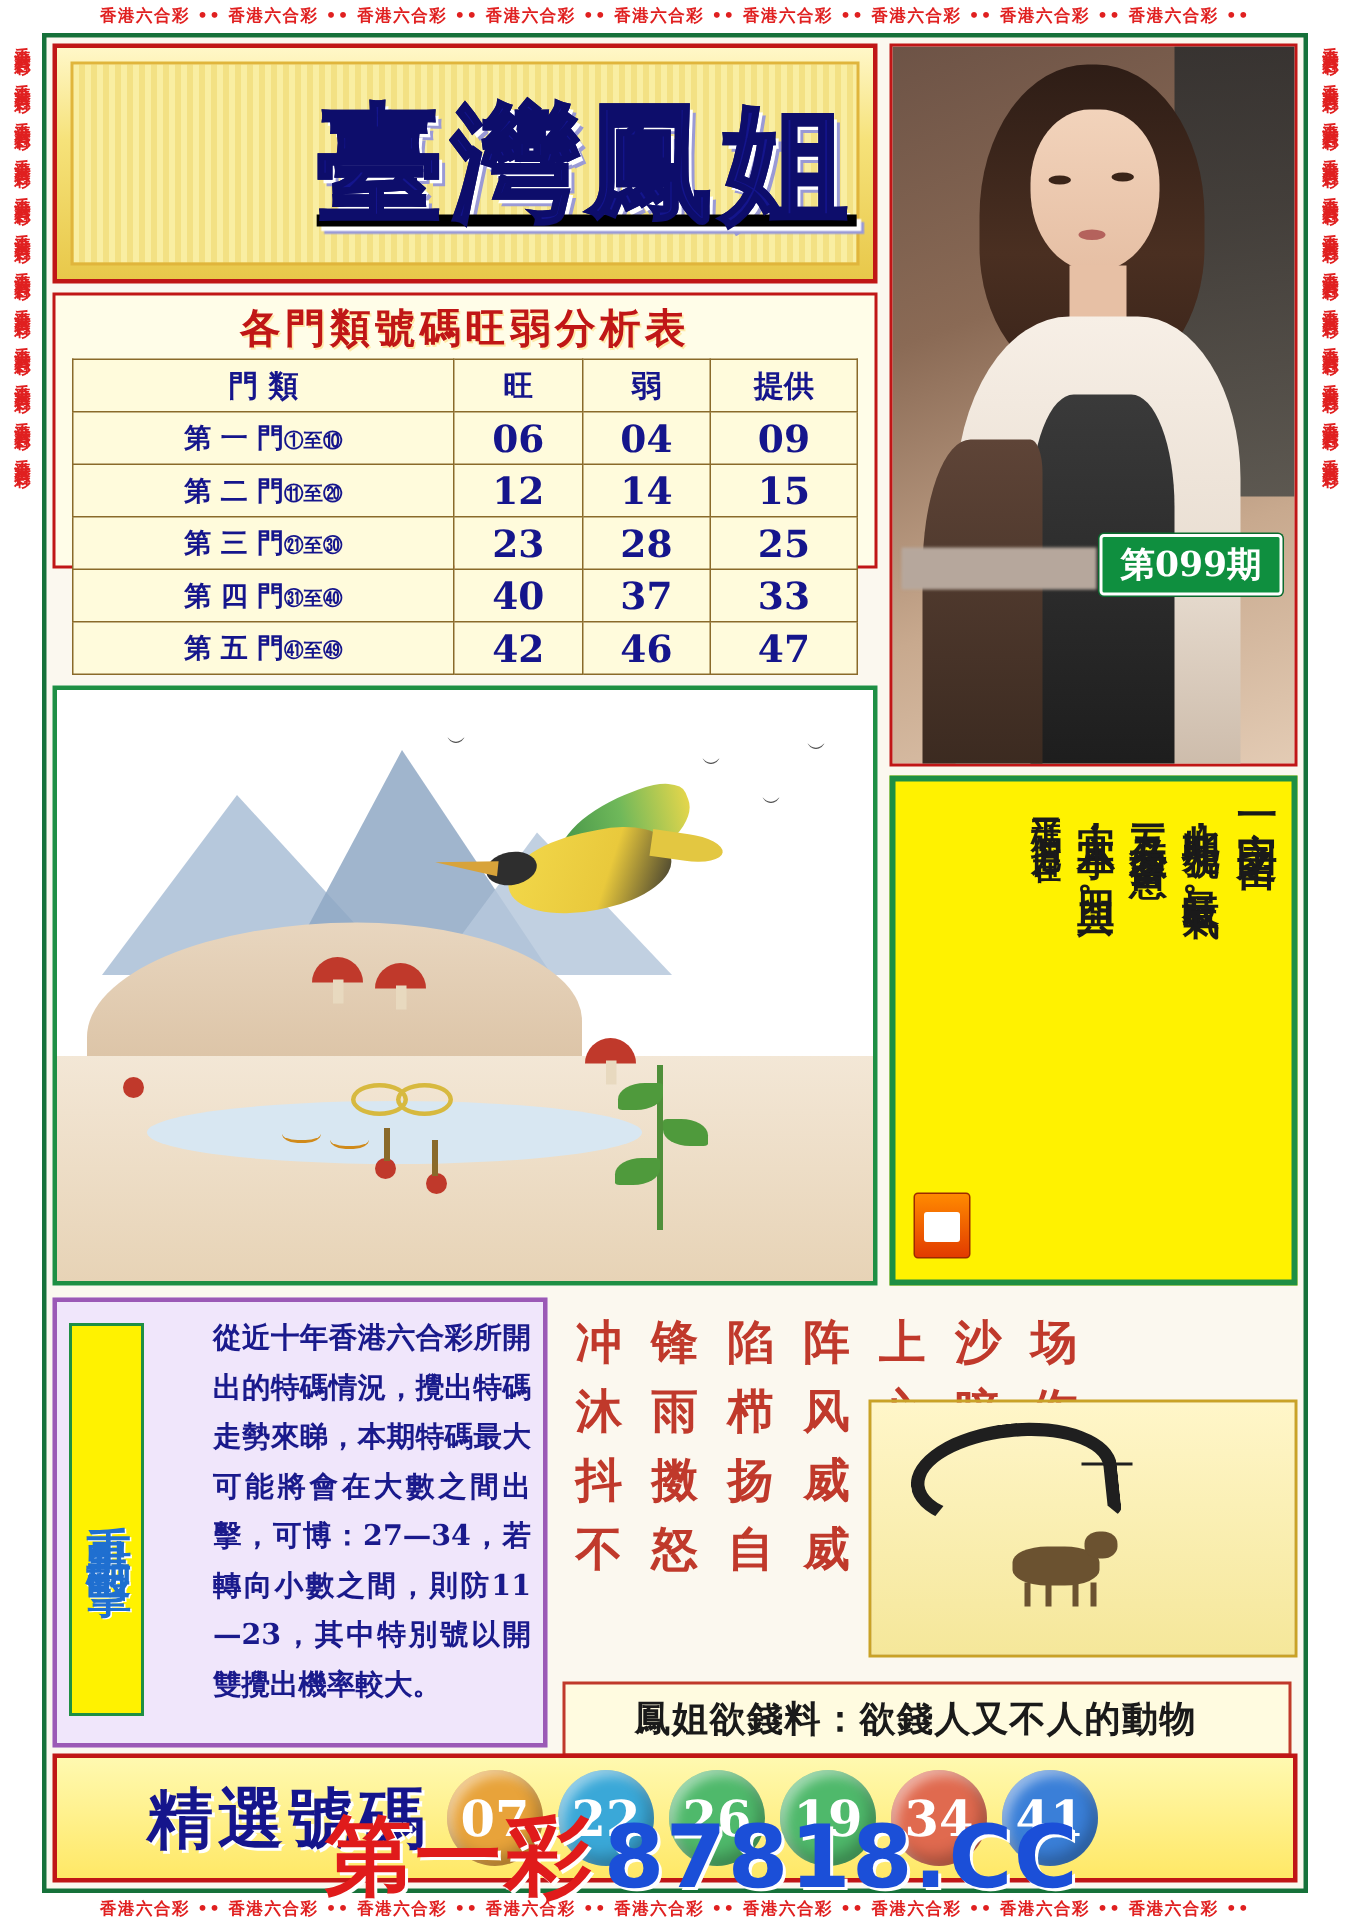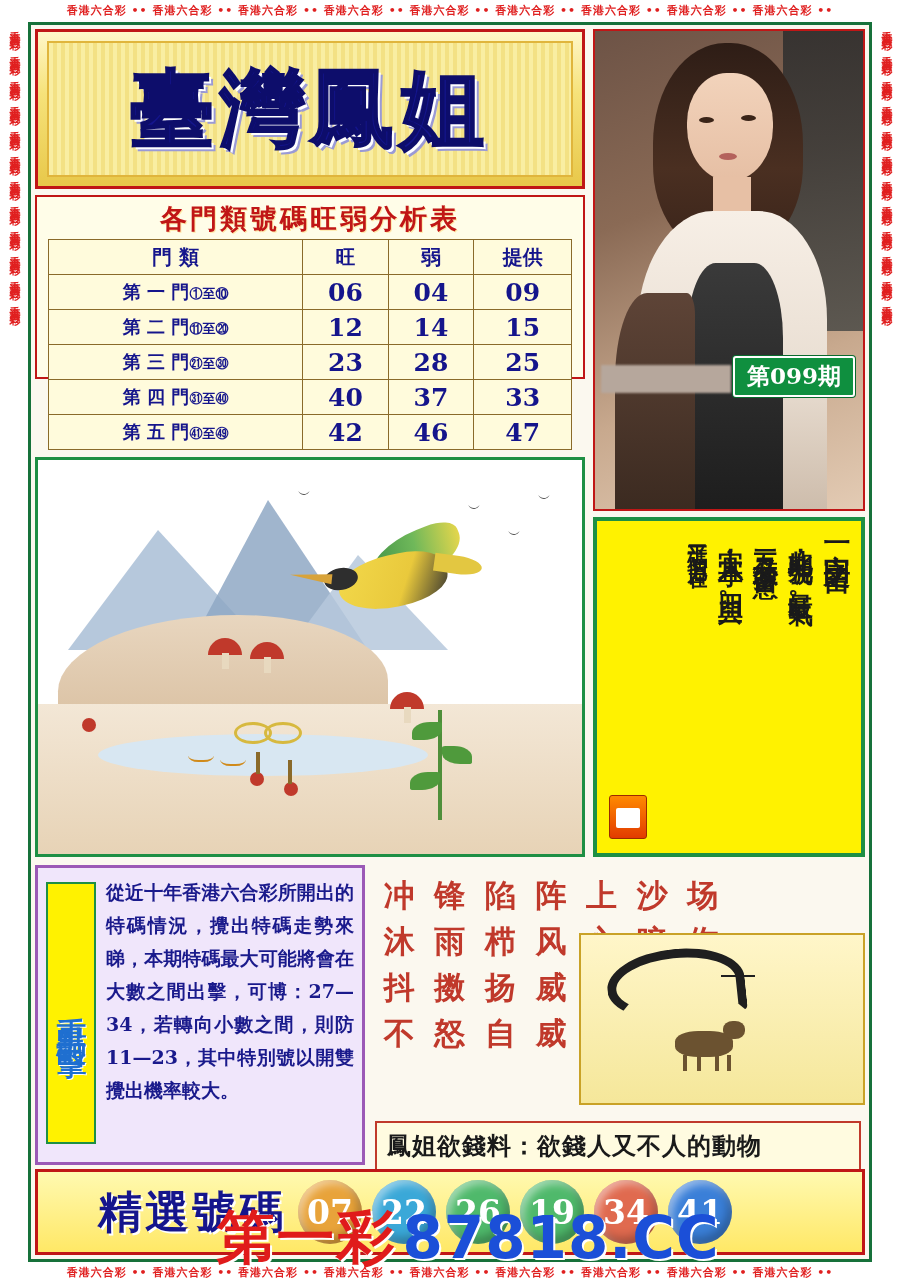--- a/index.html
+++ b/index.html
@@ -55,22 +55,23 @@
   .title-box{
     position:absolute;left:4px;top:4px;width:550px;height:160px;
     background:linear-gradient(180deg,#fff7c8 0%,#f6e27a 40%,#e8c84a 100%);
     border:3px solid #c01616;
     box-sizing:border-box;
     display:flex;align-items:center;justify-content:center;
   }
   .title-box .inner{
     width:96%;height:86%;
     border:2px solid #e0b53c;
-    display:flex;align-items:center;justify-content:center;
+    display:flex;align-items:center;justify-content:flex-end;
     background:repeating-linear-gradient(90deg,#f9eea2 0px,#f9eea2 4px,#f3e184 4px,#f3e184 8px);
+    text-decoration:underline;
   }
   .main-title{
     font-family:"DejaVu Serif","Liberation Serif",serif;
     font-size:84px;font-weight:bold;color:#14158c;
     -webkit-text-stroke:2px #0d0d6b;
     text-shadow:3px 3px 0 #ffffff, 5px 5px 0 #9a9ad6;
     letter-spacing:6px;
     line-height:1;
   }
   
@@ -264,20 +265,21 @@
   .purple-tag span{
     writing-mode:vertical-rl;text-orientation:upright;
     font-family:"DejaVu Serif","Liberation Serif",serif;
     font-size:30px;font-weight:bold;color:#1f6fd0;letter-spacing:10px;
     text-shadow:1px 1px 0 #ffffff;
   }
   .purple-text{
     font-family:"DejaVu Serif","Liberation Serif",serif;
     font-size:19px;line-height:33px;color:#1a1a8c;font-weight:bold;
     text-align:justify;
+    margin-left:36px;
   }
   
   .poem2{
     position:absolute;left:344px;top:840px;width:352px;height:300px;
   }
   .poem2-title{
     font-family:"DejaVu Serif","Liberation Serif",serif;
     font-size:36px;font-weight:bold;color:#1a1a1a;letter-spacing:6px;
     padding-left:6px;
   }
@@ -320,21 +322,21 @@
   .goat-head{position:absolute;left:56px;top:0px;width:22px;height:18px;background:#6b5230;border-radius:45%;}
   .goat-leg{position:absolute;width:4px;height:16px;background:#6b5230;top:34px;}
   
   .money-line{
     position:absolute;left:344px;top:1096px;width:486px;height:50px;
     background:#fffbe0;border:2px solid #c0392b;box-sizing:border-box;
     display:flex;align-items:center;padding-left:10px;
   }
   .money-line span{
     font-family:"DejaVu Serif","Liberation Serif",serif;
-    font-size:24px;font-weight:bold;color:#1a1a1a;letter-spacing:1px;
+    font-size:24px;font-weight:bold;color:#1a1a1a;letter-spacing:1px;margin-left:36px;
   }
   
   .num-strip{
     position:absolute;left:4px;bottom:4px;width:830px;height:86px;
     background:linear-gradient(180deg,#fff9b0 0%,#ffe866 100%);
     border:3px solid #c01616;box-sizing:border-box;
     display:flex;align-items:center;
   }
   .num-strip-title{
     font-family:"DejaVu Serif","Liberation Serif",serif;

